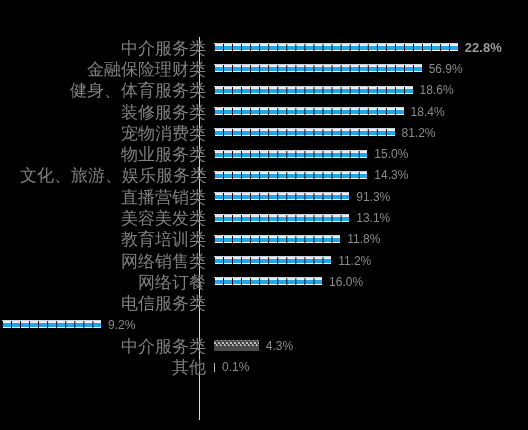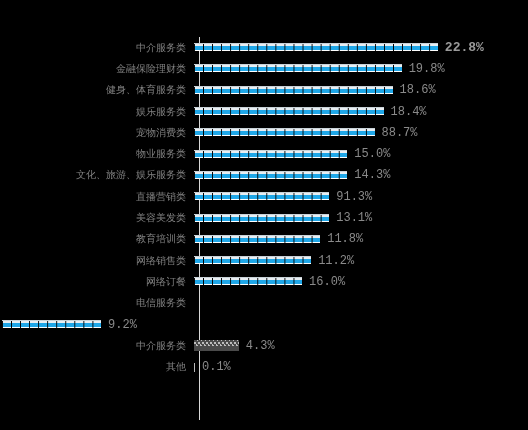--- a/index.html
+++ b/index.html
@@ -26,25 +26,26 @@
     display:flex;
     align-items:center;
     position:relative;
   }
   .cat-label{
     width:192px;
     text-align:right;
     padding-right:6px;
     box-sizing:border-box;
     color:#808080;
-    font-size:10px;
+    font-size:17px;
     line-height:12px;
     white-space:nowrap;
     letter-spacing:0px;
     font-family:"DejaVu Sans","Liberation Sans",sans-serif;
+    margin-left:20px;
   }
   .axis{
     position:absolute;
     left:198.5px;
     top:37px;
     width:1.4px;
     height:383px;
     background:#d8d8d8;
   }
   .bar-wrap{
@@ -100,21 +101,21 @@
   }
   .bar.tiny{
     background:#b8b8b8;
   }
   .val-label{
     color:#8a8a8a;
     font-size:12px;
     line-height:12px;
     white-space:nowrap;
     margin-left:7px;
-    font-family:Liberation Mono, monospace;
+    font-family:Liberation Sans, sans-serif;
   }
   .row:first-child .val-label{
     color:#9a9a9a;
     font-size:13px;
     font-weight:bold;
   }
 </style>
 </head>
 <body>
 
@@ -125,42 +126,42 @@
         <div class="cat-label">中介服务类</div>
         <div class="bar-wrap">
           <div class="bar pic" style="width: 244.35px;"></div>
           <div class="val-label">22.8%</div>
         </div>
       </div>
       <div class="row">
         <div class="cat-label">金融保险理财类</div>
         <div class="bar-wrap">
           <div class="bar pic" style="width: 208.15px;"></div>
-          <div class="val-label">19.8%</div>
+          <div class="val-label">56.9%</div>
         </div>
       </div>
       <div class="row">
         <div class="cat-label">健身、体育服务类</div>
         <div class="bar-wrap">
           <div class="bar pic" style="width: 199.1px;"></div>
           <div class="val-label">18.6%</div>
         </div>
       </div>
       <div class="row">
-        <div class="cat-label">娱乐服务类</div>
+        <div class="cat-label">装修服务类</div>
         <div class="bar-wrap">
           <div class="bar pic" style="width: 190.05px;"></div>
           <div class="val-label">18.4%</div>
         </div>
       </div>
       <div class="row">
         <div class="cat-label">宠物消费类</div>
         <div class="bar-wrap">
           <div class="bar pic" style="width: 181px;"></div>
-          <div class="val-label">88.7%</div>
+          <div class="val-label">81.2%</div>
         </div>
       </div>
       <div class="row">
         <div class="cat-label">物业服务类</div>
         <div class="bar-wrap">
           <div class="bar pic" style="width: 153.85px;"></div>
           <div class="val-label">15.0%</div>
         </div>
       </div>
       <div class="row">

